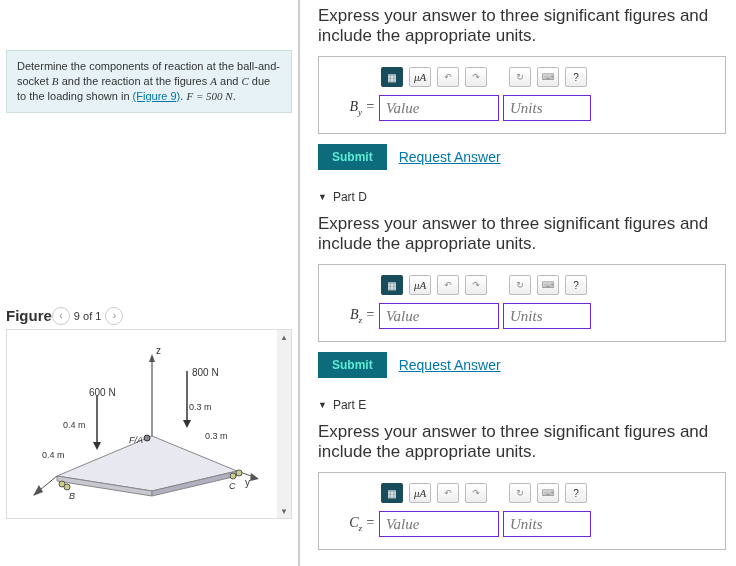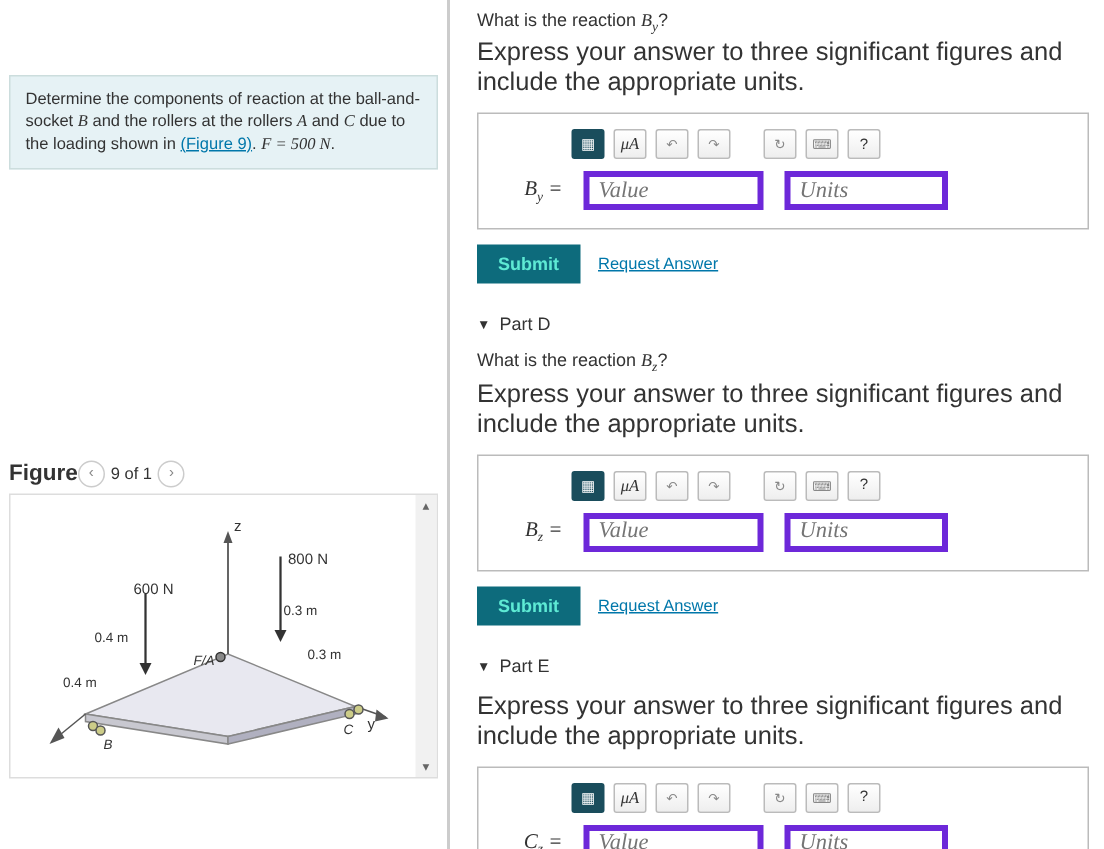--- a/index.html
+++ b/index.html
@@ -21,37 +21,37 @@
   .ques-block { margin-bottom: 14px; }
   .ques-text { font-size: 12px; margin-bottom: 3px; }
   .sub { font-size: 9px; vertical-align: sub; }
   .instr { font-size: 17px; margin-bottom: 10px; }
   .ans-box { border: 1px solid #bbb; padding: 10px 14px 12px; background: #fff; }
   .toolbar { display: flex; align-items: center; gap: 6px; margin-bottom: 8px; padding-left: 48px; }
   .tbtn { width: 22px; height: 20px; border: 1px solid #bbb; background: linear-gradient(#fff,#eee); display:flex; align-items:center; justify-content:center; font-size:10px; border-radius:2px; }
   .tbtn.dark { background: #1a4d5c; border:none; color:#fff; }
   .tbtn.small { font-size:9px; color:#888; }
   .mu { font-family:"Times New Roman",serif; font-style:italic; font-size:11px; }
-  .input-row { display: flex; align-items: center; gap: 14px; }
+  .input-row { display: flex; align-items: center; gap: 4px; }
   .var-label { font-style: italic; font-family: "Times New Roman", serif; font-size: 14px; width: 42px; text-align: right; }
-  .val-input, .unit-input { border: 4px solid #6d28d9; height: 26px; padding: 0 6px; font-style: italic; font-family: "Times New Roman", serif; font-size: 15px; color: #b91c1c; }
+  .val-input, .unit-input { border: 1px solid #6d28d9; height: 26px; padding: 0 6px; font-style: italic; font-family: "Times New Roman", serif; font-size: 15px; color: #b91c1c; }
   .val-input { width: 120px; }
-  .unit-input { width: 109px; }
+  .unit-input { width: 88px; }
   .submit-row { margin-top: 10px; display: flex; align-items: center; gap: 12px; }
   .submit-btn { background: #0d6b7c; color: #5eead4; border: none; padding: 6px 14px; font-size: 12px; font-weight: bold; }
-  .req-link { color: #0077aa; font-size: 11px; text-decoration: underline; }
+  .req-link { color: #0077aa; font-size: 14px; text-decoration: underline; }
   .part-header { font-size: 12px; padding: 6px 0 10px; display:flex; align-items:center; gap:6px; }
   .caret { font-size: 9px; }
 </style>
 </head>
 <body>
 
 <div class="left-panel">
   <div class="problem-box">
-    <span>Determine the components of reaction at the ball-and-socket </span><span class="ital">B</span><span> and the rollers at the rollers </span><span class="ital">A</span><span> and </span><span class="ital">C</span><span> due to the loading shown in </span><a href="#">(Figure 9)</a><span>. </span><span class="ital">F = 500 N</span><span>.</span>
+    <span>Determine the components of reaction at the ball-and-socket </span><span class="ital">B</span><span> and the reaction at the figures </span><span class="ital">A</span><span> and </span><span class="ital">C</span><span> due to the loading shown in </span><a href="#">(Figure 9)</a><span>. </span><span class="ital">F = 500 N</span><span>.</span>
   </div>
 
   <div class="figure-section">
     <div class="figure-header">
       <div class="figure-title">Figure</div>
       <div class="pager">
         <div class="pager-btn">‹</div>
         <span>9 of 1</span>
         <div class="pager-btn">›</div>
       </div>
@@ -92,23 +92,20 @@
         <span class="scroll-arrow">▴</span>
         <span class="scroll-arrow">▾</span>
       </div>
     </div>
   </div>
 </div>
 
 <div class="right-panel">
 
   <div class="ques-block">
-    <div class="ques-text">
-      <span>What is the reaction </span><span class="ital">B</span><span class="sub ital">y</span><span>?</span>
-    </div>
     <div class="instr">Express your answer to three significant figures and include the appropriate units.</div>
     <div class="ans-box">
       <div class="toolbar">
         <div class="tbtn dark">▦</div>
         <div class="tbtn">
             <span class="mu">μA</span>
           </div>
         <div class="tbtn small">↶</div>
         <div class="tbtn small">↷</div>
         <div style="width:10px"></div>
@@ -126,23 +123,20 @@
       <button class="submit-btn">Submit</button>
       <a href="#" class="req-link">Request Answer</a>
     </div>
   </div>
 
   <div class="part-header">
     <span class="caret">▼</span>
     <span>Part D</span>
   </div>
   <div class="ques-block">
-    <div class="ques-text">
-      <span>What is the reaction </span><span class="ital">B</span><span class="sub ital">z</span><span>?</span>
-    </div>
     <div class="instr">Express your answer to three significant figures and include the appropriate units.</div>
     <div class="ans-box">
       <div class="toolbar">
         <div class="tbtn dark">▦</div>
         <div class="tbtn">
             <span class="mu">μA</span>
           </div>
         <div class="tbtn small">↶</div>
         <div class="tbtn small">↷</div>
         <div style="width:10px"></div>

